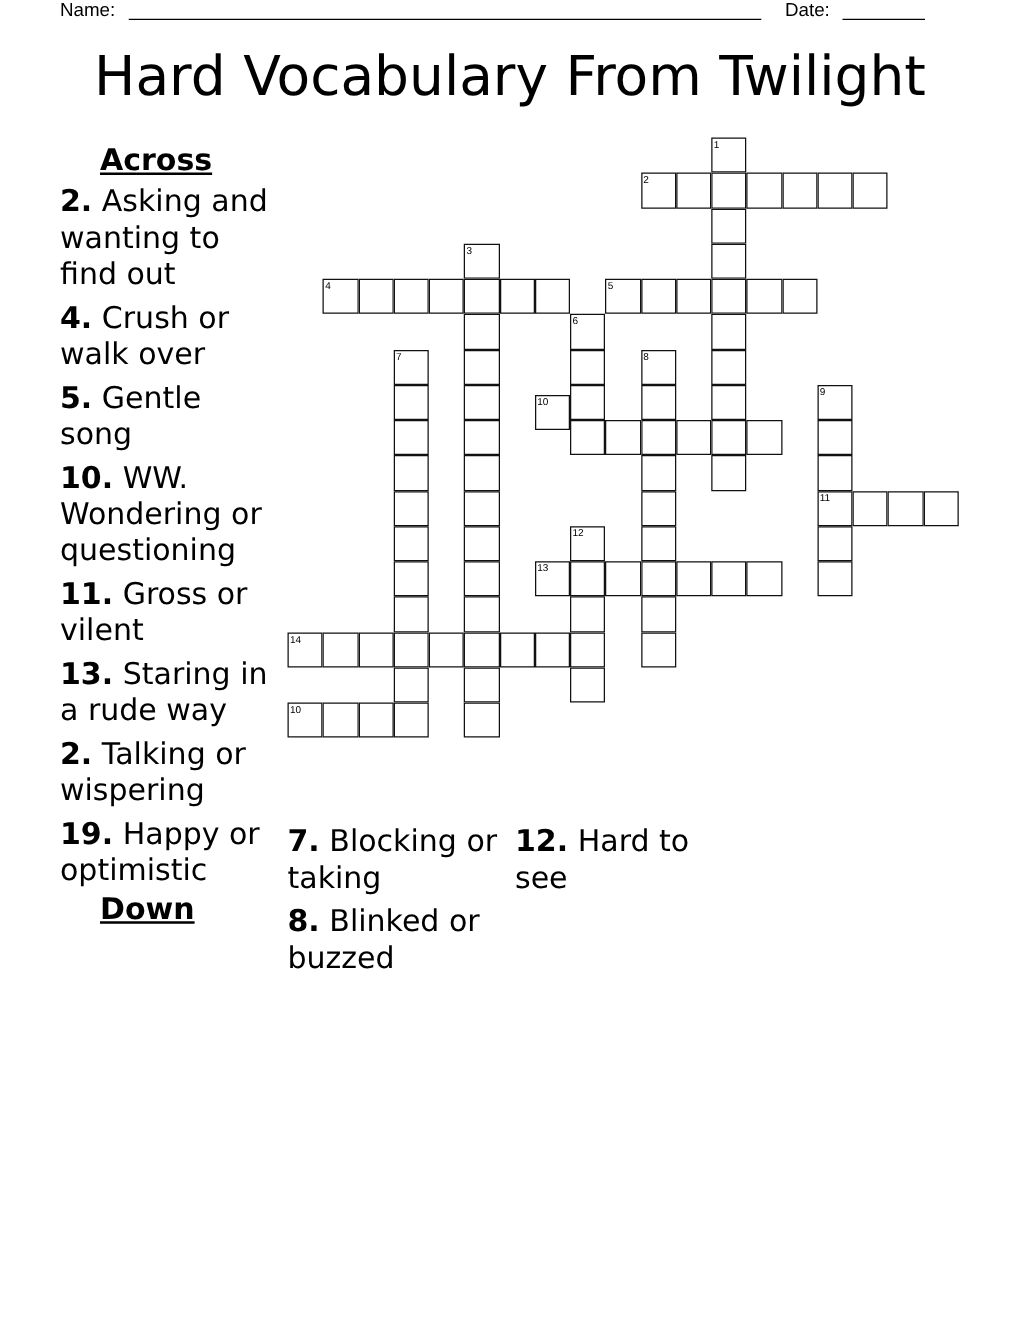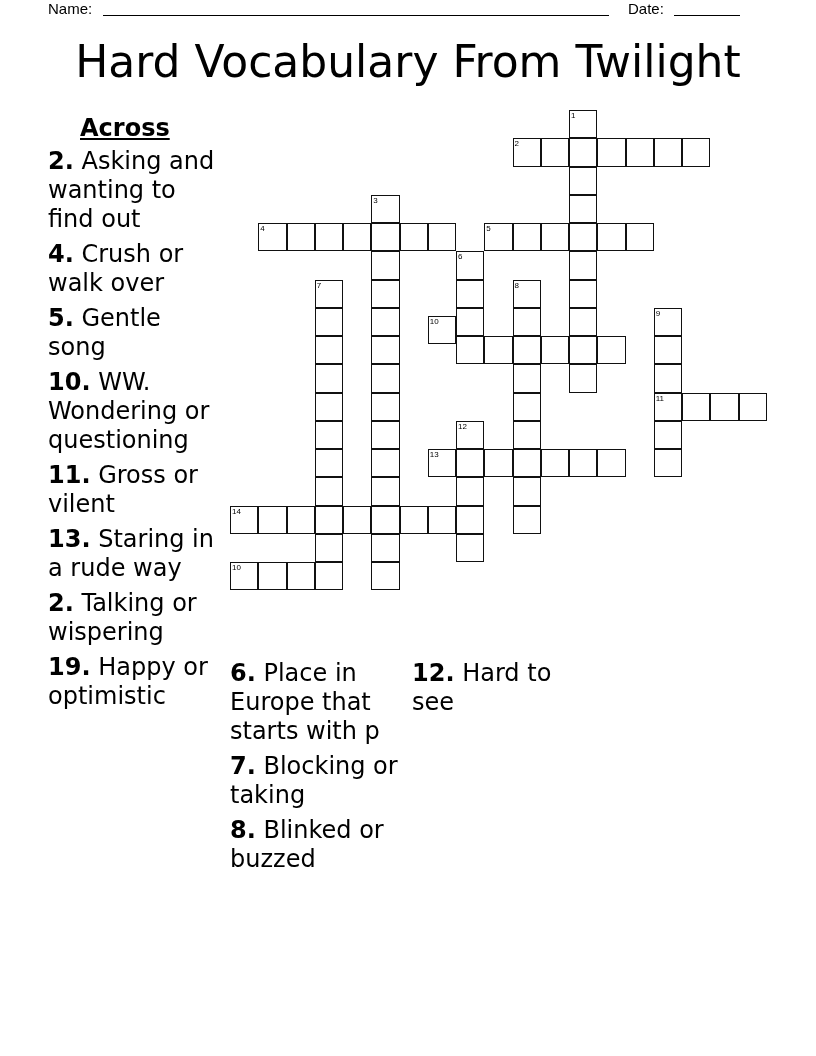--- a/index.html
+++ b/index.html
@@ -166,23 +166,23 @@
 <div id="col1" class="clues">
   <div class="clue-heading">Across</div>
   <div class="clue"><span class="clue-num">2.</span> <span>Asking and wanting to find out</span></div>
   <div class="clue"><span class="clue-num">4.</span> <span>Crush or walk over</span></div>
   <div class="clue"><span class="clue-num">5.</span> <span>Gentle song</span></div>
   <div class="clue"><span class="clue-num">10.</span> <span>WW. Wondering or questioning</span></div>
   <div class="clue"><span class="clue-num">11.</span> <span>Gross or vilent</span></div>
   <div class="clue"><span class="clue-num">13.</span> <span>Staring in a rude way</span></div>
   <div class="clue"><span class="clue-num">2.</span> <span>Talking or wispering</span></div>
   <div class="clue" style="margin-bottom:2px"><span class="clue-num">19.</span> <span>Happy or optimistic</span></div>
+  <div class="clue-heading">Down</div>
 </div>
 
 <div id="col2" class="clues">
-  <div class="clue"><span class="clue-num">6.</span> <span>Place in Europe that starts with p</span></div>
   <div class="clue"><span class="clue-num">7.</span> <span>Blocking or taking</span></div>
   <div class="clue"><span class="clue-num">8.</span> <span>Blinked or buzzed</span></div>
 </div>
 
 <div id="col3" class="clues">
   <div class="clue"><span class="clue-num">12.</span> <span>Hard to see</span></div>
 </div>
 
 </body></html>

